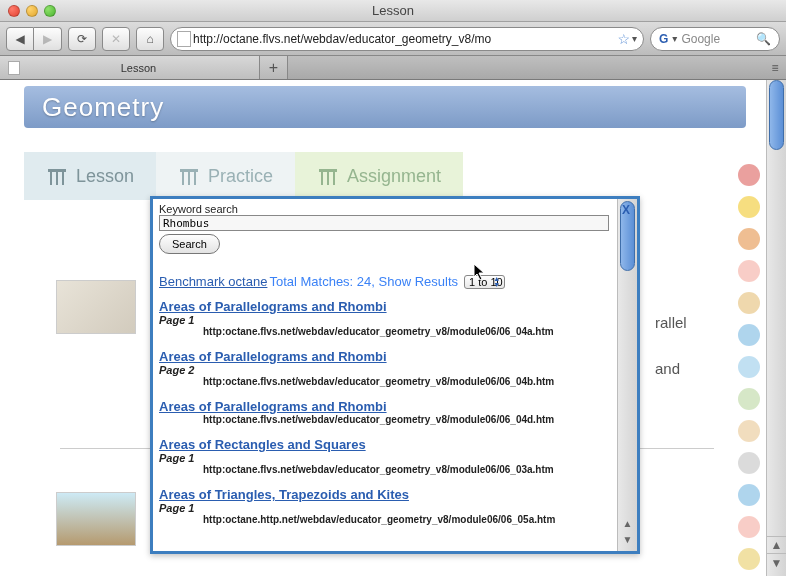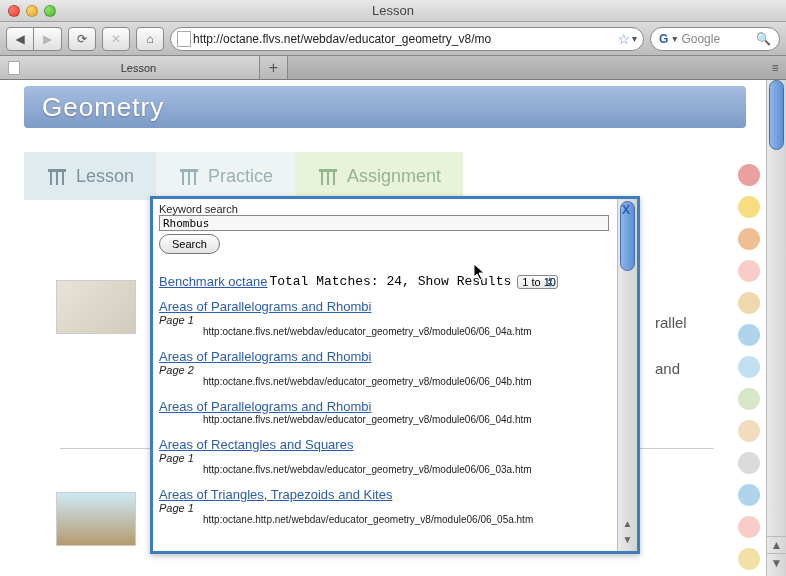--- a/index.html
+++ b/index.html
@@ -254,21 +254,21 @@
       border-radius:10px;
       background:linear-gradient(#fefefe,#e3e3e3);
       font-size:11px;
     }
 
     .meta-row {
       margin-top: 20px;
       display:flex; align-items:center; gap:2px; flex-wrap:nowrap;
     }
     .bm-link { color:#2a5db0; font-size:13px; }
-    .meta-text { font-size:13px; color:#000000;font-family:Liberation Mono, monospace; }
+    .meta-text { font-size:13px; color:#3b82f6; }
     .range-select {
       height:18px; font-size:11px;
       border:1px solid #888; border-radius:3px;
       background:linear-gradient(#fff,#e8e8e8);
       padding: 0 1px 0 4px;
       position:relative;
     }
     .range-wrap { position:relative; display:inline-block; margin-left:4px;}
     .range-wrap .tick {
       position:absolute; right:2px; top:0; bottom:0; width:12px;
@@ -278,20 +278,21 @@
 
     .results {
       position:absolute;
       left:6px; right:28px;
       top: 100px;
       bottom: 4px;
       overflow:hidden;
     }
     .result {
       margin-bottom: 12px;
+      font-weight: bold;
     }
     .result a { color:#2a5db0; text-decoration:underline; font-size:13px; }
     .result .page { font-style:italic; font-size:11px; color:#222; }
     .result .url  { font-size:10px; color:#222; word-break:break-all;padding-left:44px;}
 
     .cursor {
       position:absolute;
       width:0;height:0;
       pointer-events:none;
     }

